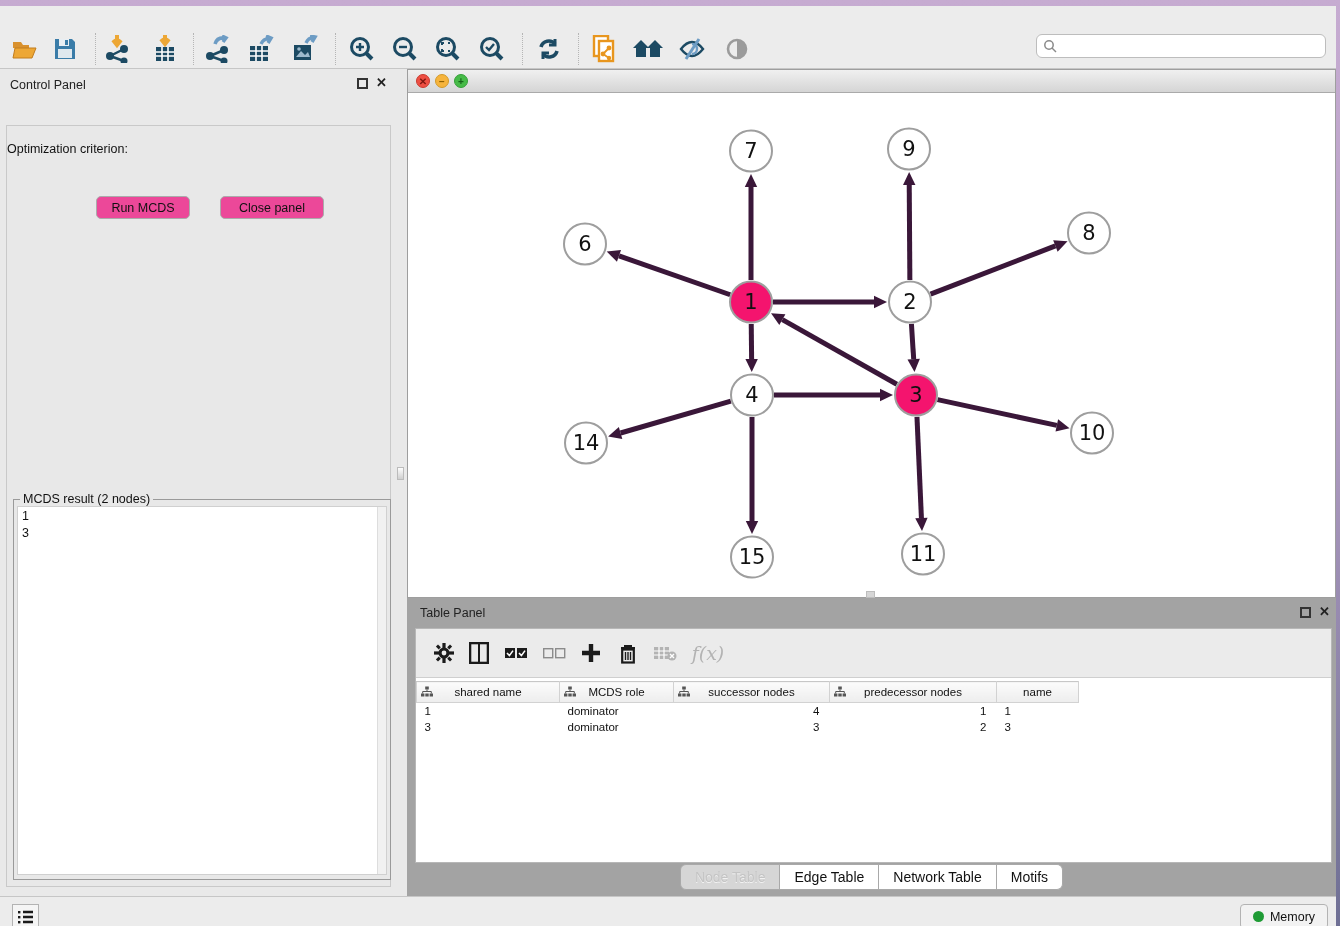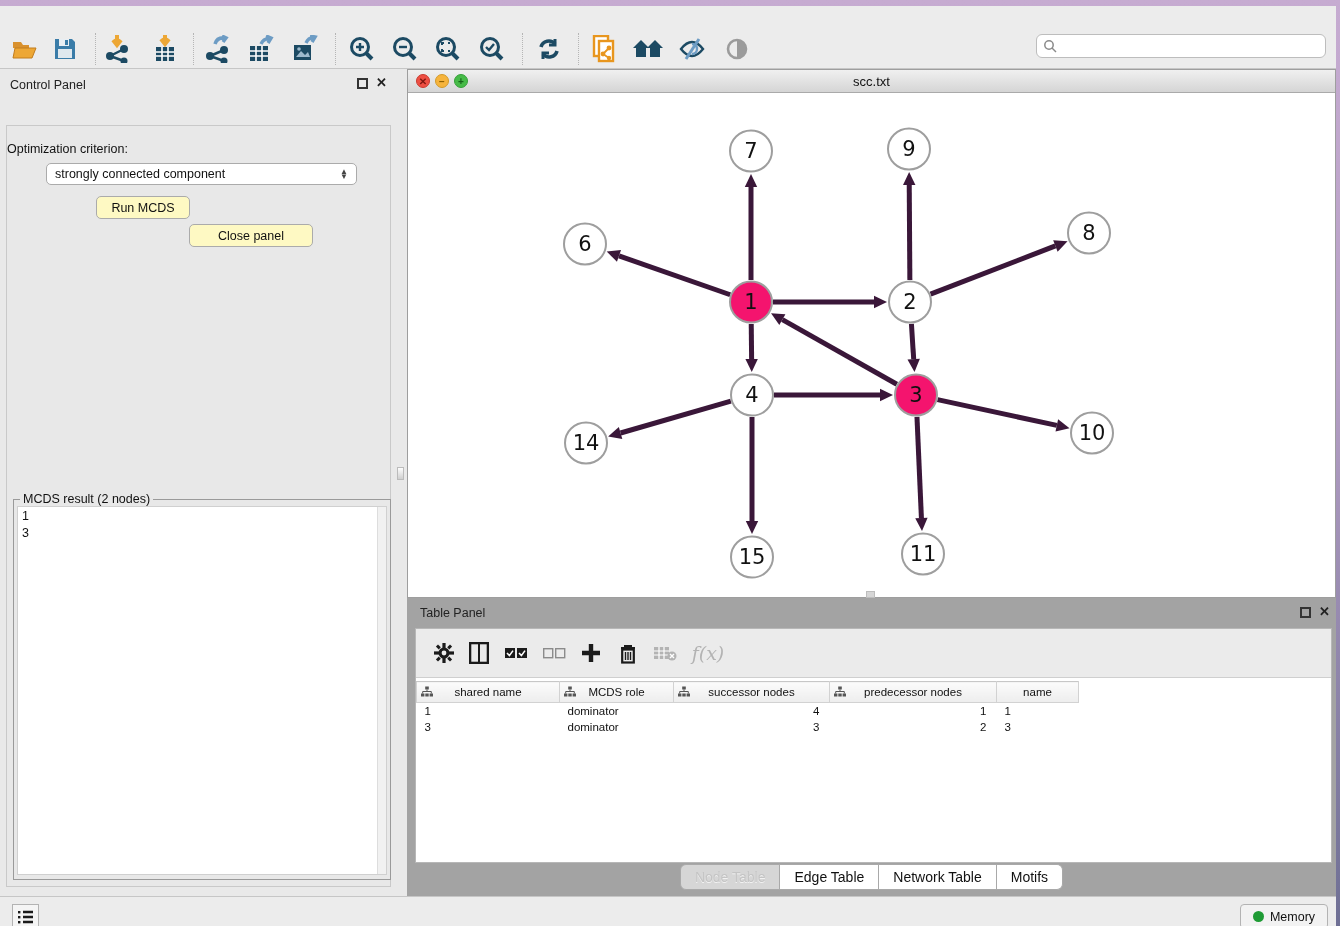--- a/index.html
+++ b/index.html
@@ -32,24 +32,24 @@
   .win-close { position:absolute; top:7px; font-size:13px; font-weight:bold; color:#222; line-height:14px; }
   .segtabs { position:absolute; display:flex; border:1px solid #a7a7a7; border-radius:5px; overflow:hidden; background:#fff; }
   .segtab { padding:3px 13px; font-size:12.5px; color:#111; background:#fff; border-left:1px solid #b5b5b5; white-space:nowrap; }
   .segtab:first-child { border-left:none; }
   .segtab.active { background:#d8d8d8; color:#aeaeae; }
   #cp-body { left:6px; top:56px; width:385px; height:762px; background:#e8e8e8; border:1px solid #c9c9c9; }
   #opt-label { width:100%; text-align:left; top:16px; font-size:12.5px; color:#111; }
   #opt-select { left:39px; top:37px; width:311px; height:22px; background:#fff; border:1px solid #ababab;
                 border-radius:5px; font-size:12.5px; color:#111; display:flex; align-items:center; padding:0 8px; }
   #opt-select .stepper { margin-left:auto; display:flex; flex-direction:column; line-height:5px; font-size:8px; color:#444; }
-  .pbtn { position:absolute; top:70px; height:23px; background:#fef9c3; border:1px solid #ababab; border-radius:5px;
+  .pbtn { position:absolute; top:70px; height:23px; background:#ec4899; border:1px solid #ababab; border-radius:5px;
           font-size:12.5px; color:#111; display:flex; align-items:center; justify-content:center; }
   #run-btn { left:89px; width:94px; }
-  #close-btn { left:182px; width:124px;margin-top:28px; }
+  #close-btn { left:213px; width:104px; }
   #mcds-fieldset { left:6px; top:373px; width:378px; height:381px; border:1px solid #9a9a9a; }
   #mcds-legend { position:absolute; left:6px; top:-8px; background:#e8e8e8; padding:0 3px; font-size:12.5px; color:#111; }
   #mcds-text { position:absolute; left:3px; top:6px; right:3px; bottom:4px; background:#fff; border:1px solid #d0d0d0;
                font-size:12.5px; color:#111; line-height:17px; padding:1px 4px; white-space:pre; }
   #mcds-scroll { position:absolute; right:4px; top:7px; width:9px; bottom:5px; background:#f1f1f1; border-left:1px solid #ddd; }
 
   
   #v-splitter { left:395px; top:63px; width:12px; height:827px; background:#e9e9e9; }
   #v-handle { left:2px; top:398px; width:7px; height:13px; background:linear-gradient(180deg,#fdfdfd,#cfcfcf); border:1px solid #bbb; }
 
@@ -231,48 +231,40 @@
         <input id="search-input" placeholder="" style="">
       </div>
     </div>
 
     <div class="abs" id="control-panel">
       <div class="abs" id="cp-title">Control Panel</div>
       <div class="win-mini" style="left:357px"></div>
       <div class="win-close" style="left:376px">✕</div>
       <div class="abs" id="cp-body">
         <div class="abs" id="opt-label">Optimization criterion:</div>
-        <div class="abs" id="opt-select">
-          <span>strongly connected component</span>
-          <span class="stepper">
-              <span>▲</span>
-              <span>▼</span>
-            </span>
-        </div>
         <div class="pbtn" id="run-btn">Run MCDS</div>
         <div class="pbtn" id="close-btn">Close panel</div>
         <div class="abs" id="mcds-fieldset">
           <div id="mcds-legend">MCDS result (2 nodes)</div>
           <div id="mcds-text">1
 3</div>
           <div id="mcds-scroll"></div>
         </div>
       </div>
     </div>
 
     <div class="abs" id="v-splitter">
       <div class="abs" id="v-handle"></div>
     </div>
 
     <div class="abs" id="netwin">
       <div class="abs" id="net-titlebar">
         <div class="tl2" style="left:8px;  background:#ee4f43; border:1px solid #c93a30; color:#7d160f;">✕</div>
         <div class="tl2" style="left:27px; background:#f6b43c; border:1px solid #d39a28; color:#8a5d00;">−</div>
         <div class="tl2" style="left:46px; background:#47bb48; border:1px solid #35a039; color:#17641b;">+</div>
-        <div class="abs" id="net-title">scc.txt</div>
       </div>
       <svg class="abs" id="net-canvas" width="927" height="504" viewBox="0 0 927 504">
           <line x1="343" y1="187" x2="343" y2="94" stroke="#3a1739" stroke-width="5"></line>
           <polygon points="343,81 349.2,94 336.8,94" fill="#3a1739"></polygon>
           <line x1="322.23121807335133" y1="201.7434376400866" x2="210.98527951633417" y2="162.87437477076736" stroke="#3a1739" stroke-width="5"></line>
           <polygon points="198.71281746876906,158.5864061035458 213.03031072685522,157.02135440962093 208.94024830581313,168.7273951319138" fill="#3a1739"></polygon>
           <line x1="365" y1="209" x2="466" y2="209" stroke="#3a1739" stroke-width="5"></line>
           <polygon points="479,209 466,215.2 466,202.8" fill="#3a1739"></polygon>
           <line x1="343.236545465451" y1="230.99872828694365" x2="343.6129256019893" y2="266.0020809850013" stroke="#3a1739" stroke-width="5"></line>
           <polygon points="343.7527024679376,279.0013295181953 337.4132839938506,266.06874379799206 349.81256721012795,265.9354181720106" fill="#3a1739"></polygon>

